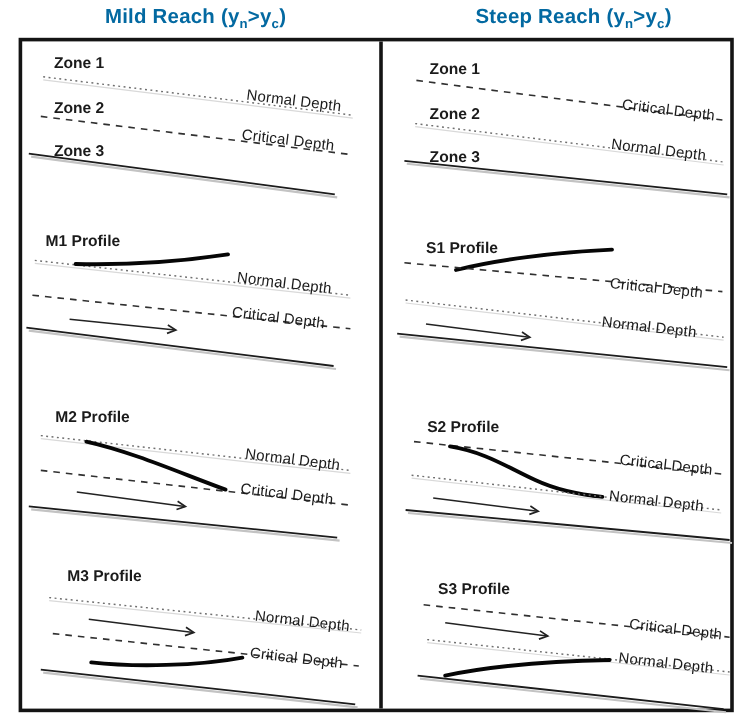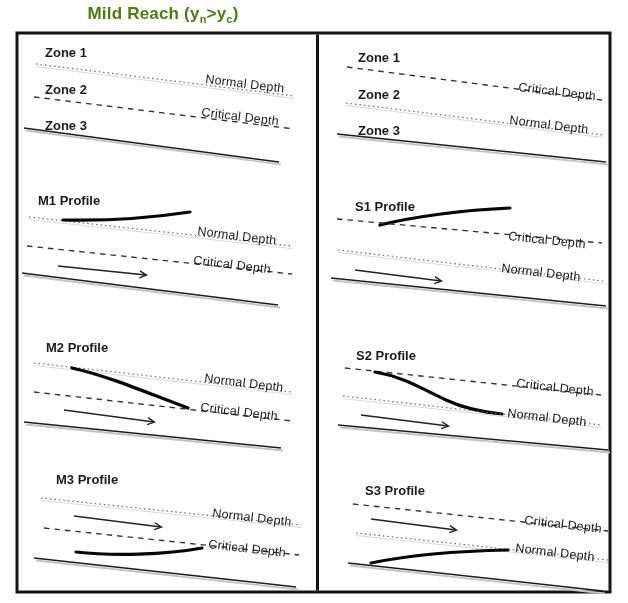--- a/index.html
+++ b/index.html
@@ -2,21 +2,21 @@
 <html><head>
 <meta charset="utf-8">
 <style>
   html,body { margin:0; padding:0; background:#ffffff; }
   .stage {
     position:relative; width:628px; height:603px; background:#ffffff;
     font-family:"Liberation Sans", sans-serif; overflow:hidden;
   }
   .title {
     position:absolute; top:4px; transform:translateX(-50%);
-    font-size:17px; font-weight:bold; color:#4d7c0f; white-space:nowrap;
+    font-size:17px; font-weight:bold; color:#0369a1; white-space:nowrap;
     letter-spacing:0.2px;
   }
   .title sub { font-size:11px; font-weight:bold; }
   svg { position:absolute; left:0; top:0; }
   .zlabel { font-size:13px; font-weight:600; fill:#1b1b1b; }
   .dlabel { font-size:12.5px; font-weight:500; fill:#1b1b1b; letter-spacing:0.2px; }
   .dot   { stroke:#6f6f6f; stroke-width:1.2; fill:none; stroke-dasharray:1.6 2.9; }
   .dotsh { stroke:#d9d9d9; stroke-width:1; fill:none; }
   .dash  { stroke:#303030; stroke-width:1.35; fill:none; stroke-dasharray:5.5 5; }
   .bed   { stroke:#1c1c1c; stroke-width:1.5; fill:none; }
@@ -25,20 +25,21 @@
   .flow  { stroke:#222222; stroke-width:1.3; fill:none; }
   .frame { stroke:#141414; stroke-width:3; fill:none; }
 </style>
 </head>
 <body>
 
 <div class="stage">
 
   <div class="title" style="left:163px"><span>Mild Reach (y</span><sub>n</sub><span>&gt;y</span><sub>c</sub><span>)</span></div>
 
+  <div class="title" style="left:478px"><span>Steep Reach (y</span><sub>n</sub><span>&gt;y</span><sub>c</sub><span>)</span></div>
 
   <svg width="628" height="603" viewBox="0 0 628 603">
     <defs>
       <marker id="arrow" markerWidth="10" markerHeight="10" refX="7.5" refY="4.5" orient="auto" markerUnits="userSpaceOnUse">
         <path d="M1,1 L8,4.5 L1,8" fill="none" stroke="#222222" stroke-width="1.4"></path>
       </marker>
     </defs>
 
     <rect x="17" y="33" width="593" height="559" class="frame"></rect>
     <line x1="317.5" y1="34.5" x2="317.5" y2="590.5" stroke="#141414" stroke-width="3"></line>

